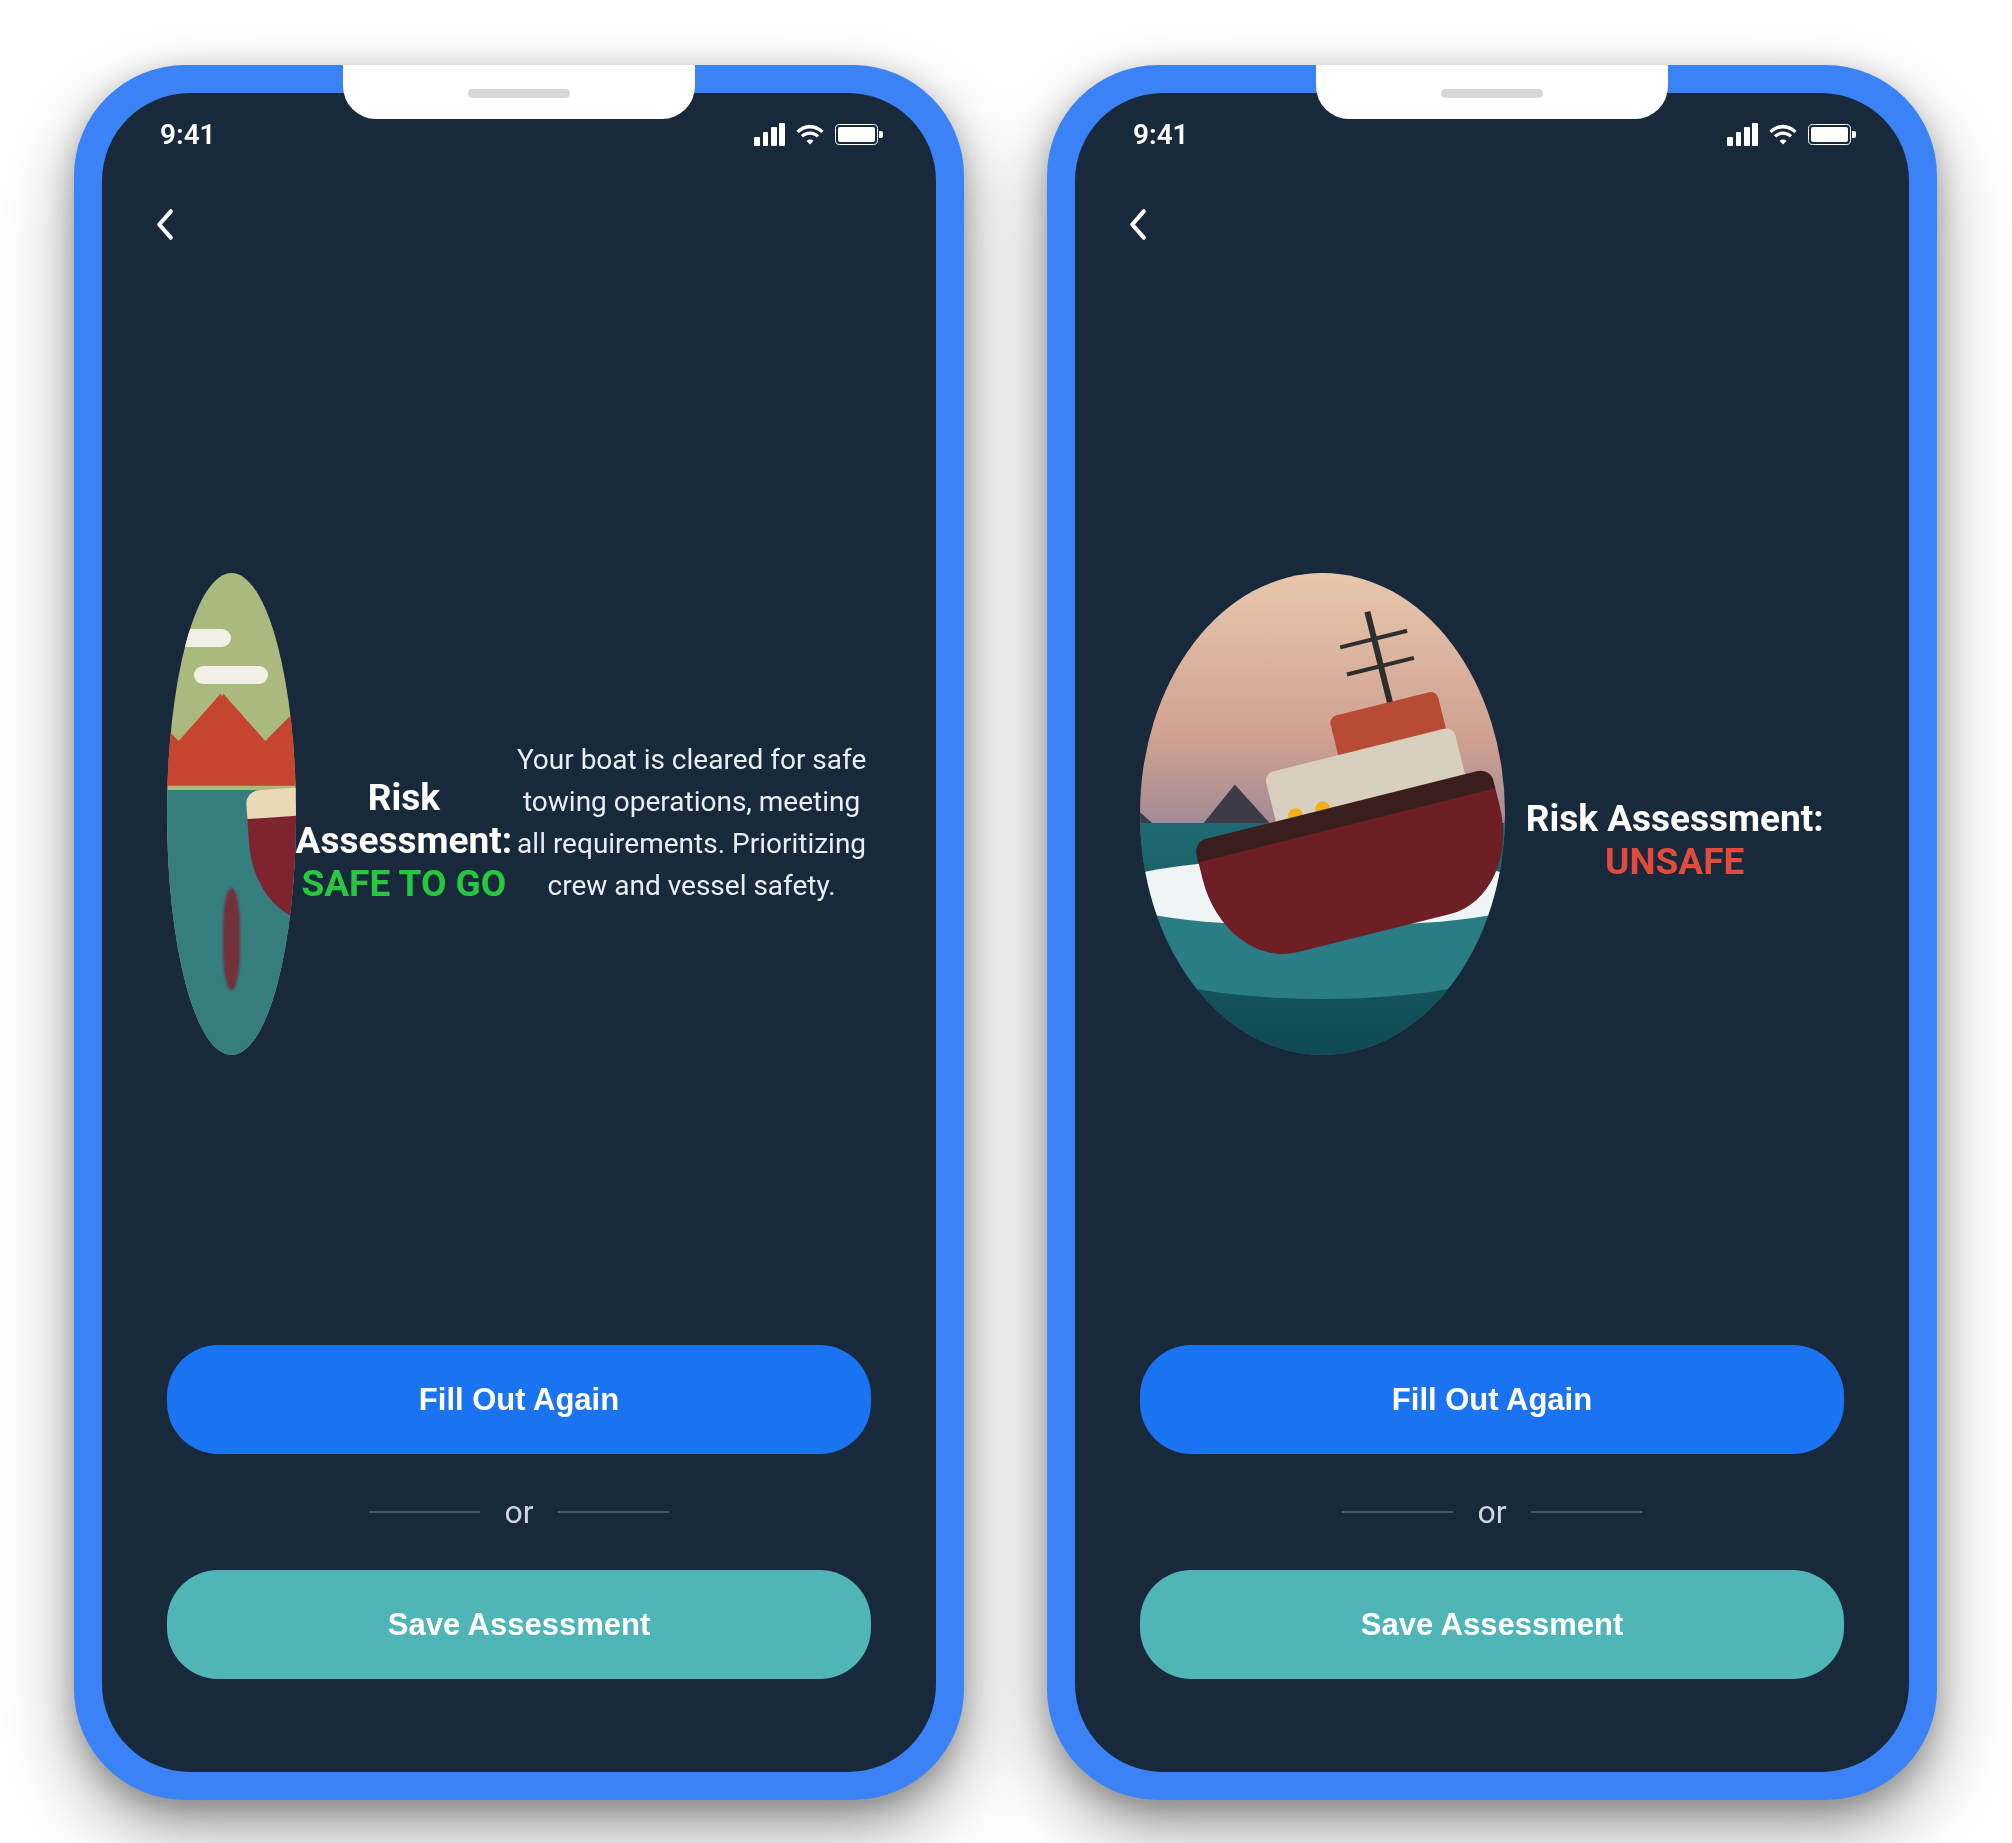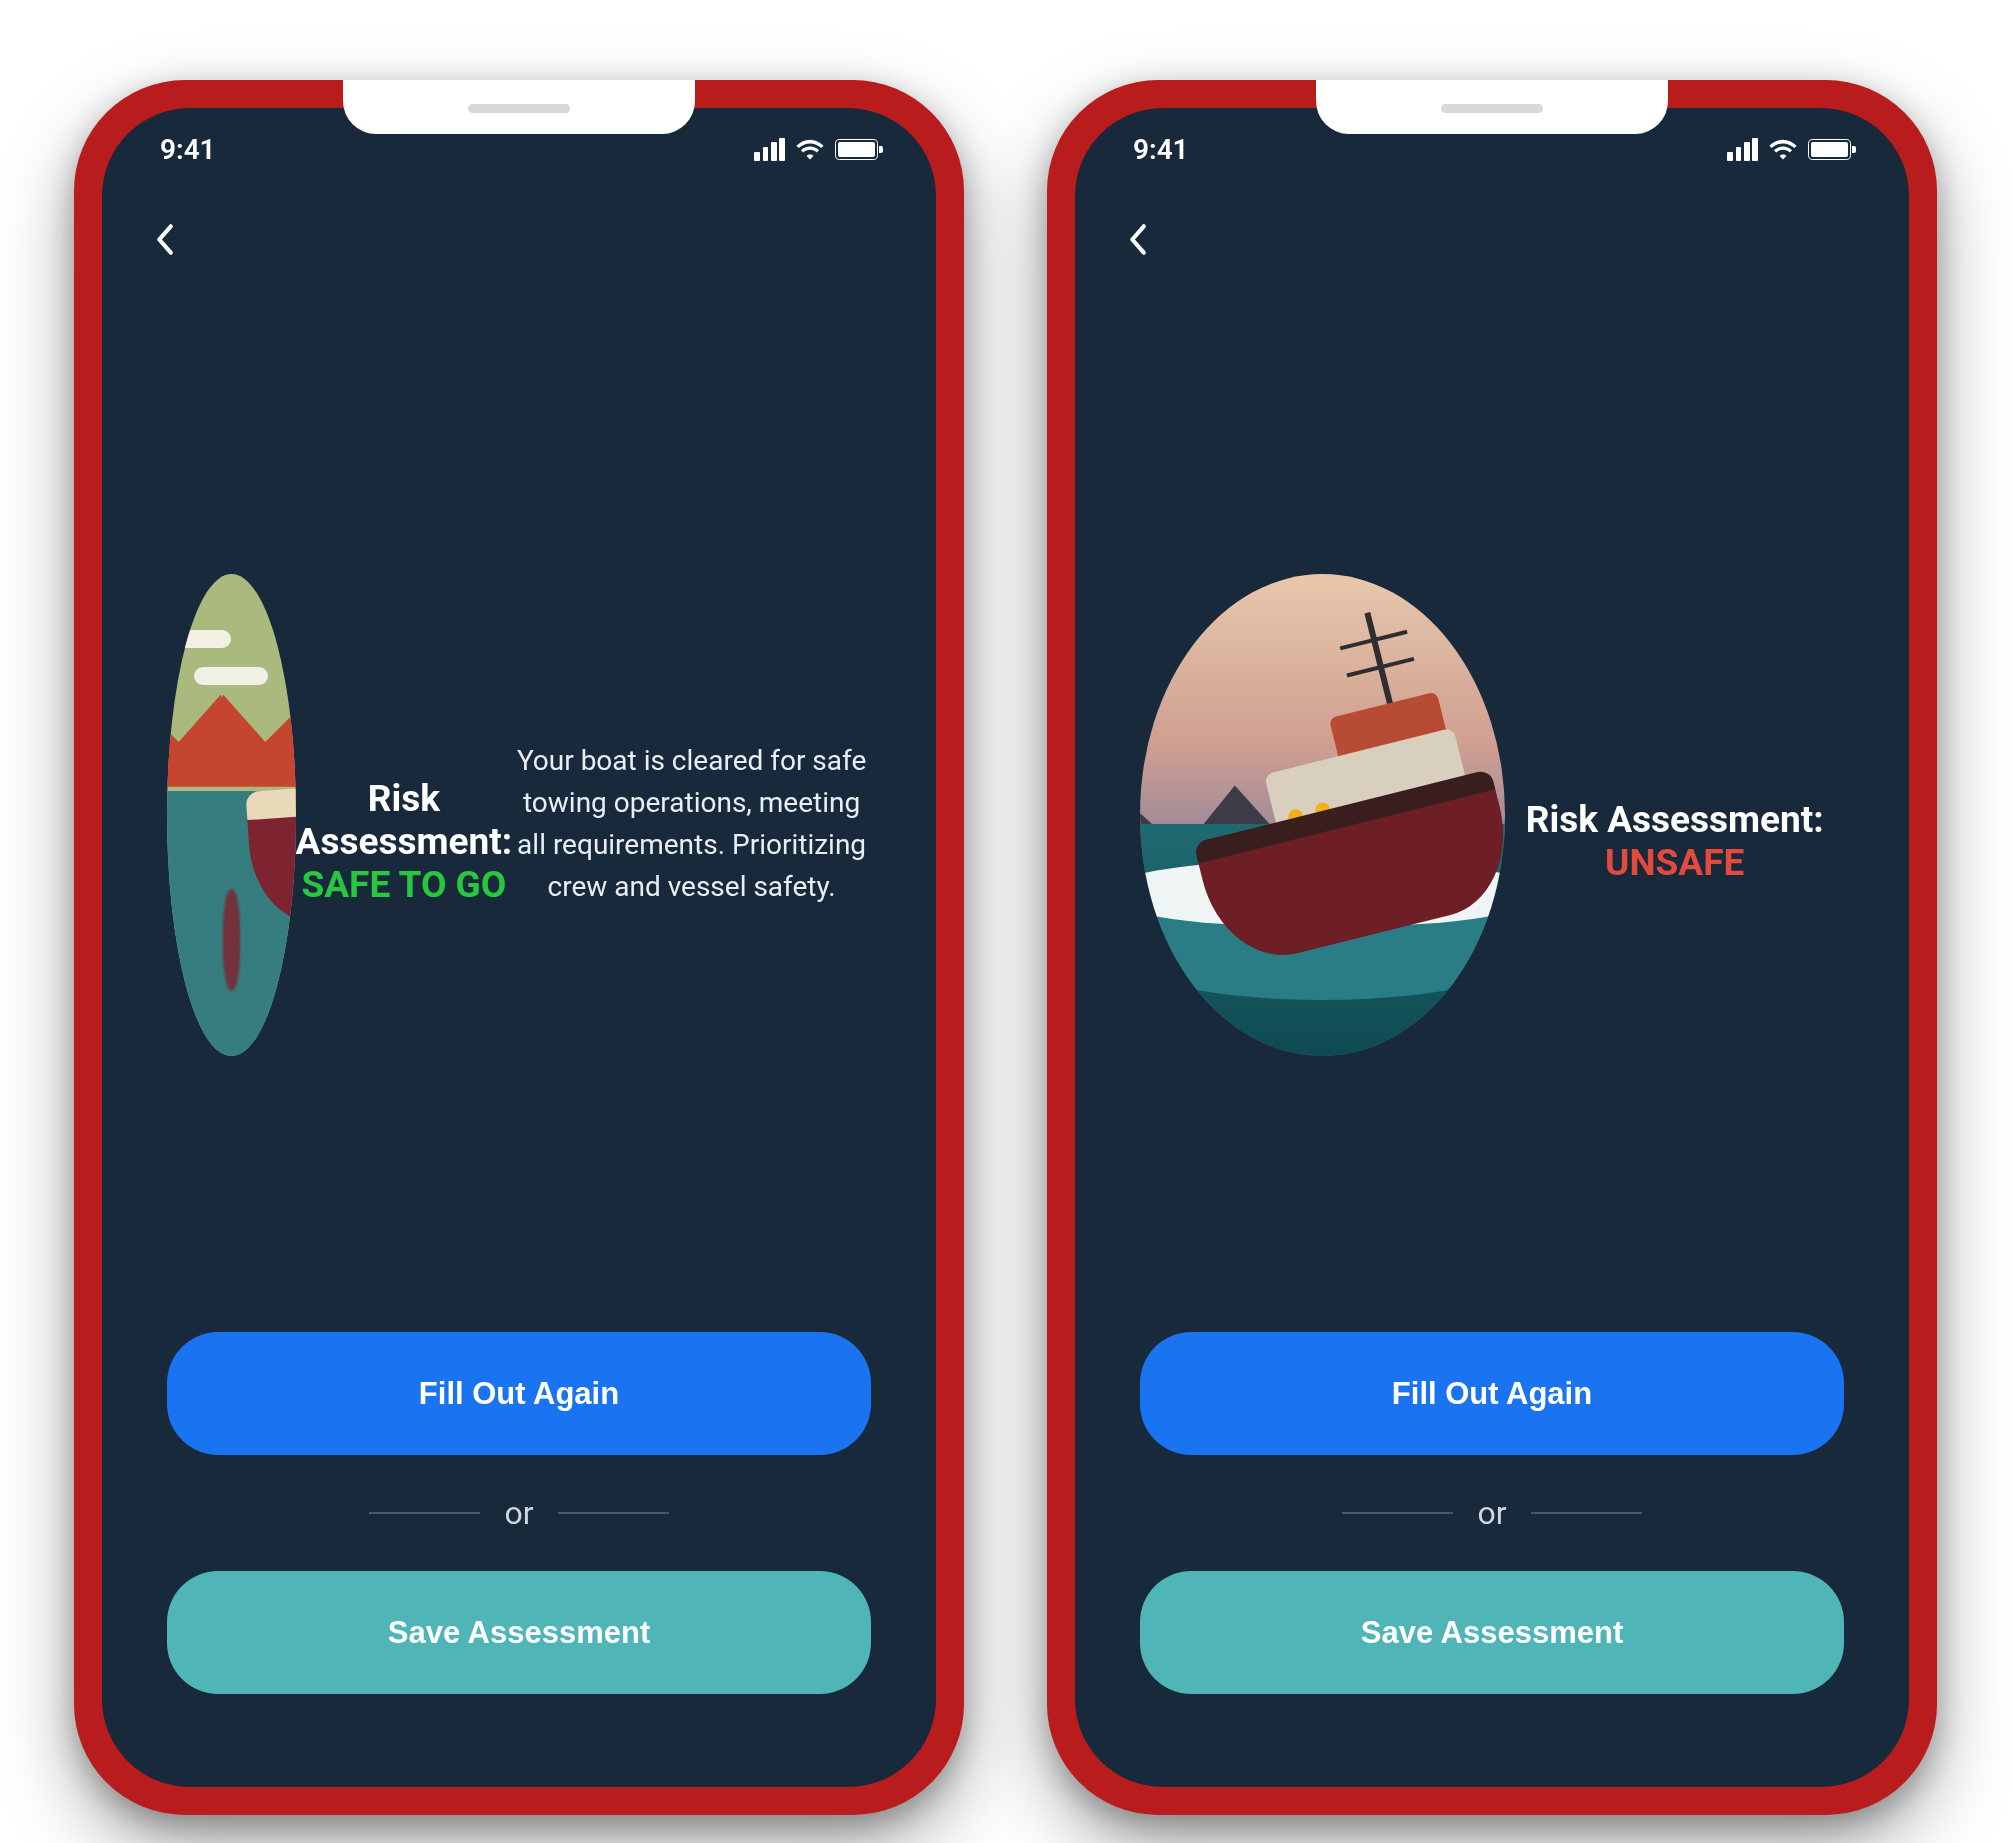--- a/index.html
+++ b/index.html
@@ -11,26 +11,25 @@
     position: relative;
   }
   .stage {
     display: flex;
     gap: 83px;
     padding: 65px 74px;
   }
   .phone {
     width: 890px;
     height: 1735px;
-    background: #b91c1c;
+    background: #3b82f6;
     border-radius: 111px;
     padding: 28px;
     box-shadow: 0 32px 74px rgba(0,0,0,0.35), 0 9.3px 28px rgba(0,0,0,0.25);
     position: relative;
-    margin-top: 15px;
   }
   .screen {
     width: 100%;
     height: 100%;
     background: #17293a;
     border-radius: 88px;
     overflow: hidden;
     position: relative;
     display: flex;
     flex-direction: column;
@@ -136,21 +135,21 @@
   }
   .buttons {
     width: 100%;
     padding: 0 65px 93px 65px;
     display: flex;
     flex-direction: column;
     align-items: center;
   }
   .btn {
     width: 100%;
-    height: 123px;
+    height: 109px;
     border-radius: 51px;
     border: none;
     font-size: 31px;
     font-weight: 700;
     color: #fff;
     cursor: pointer;
     display: flex;
     align-items: center;
     justify-content: center;
   }

